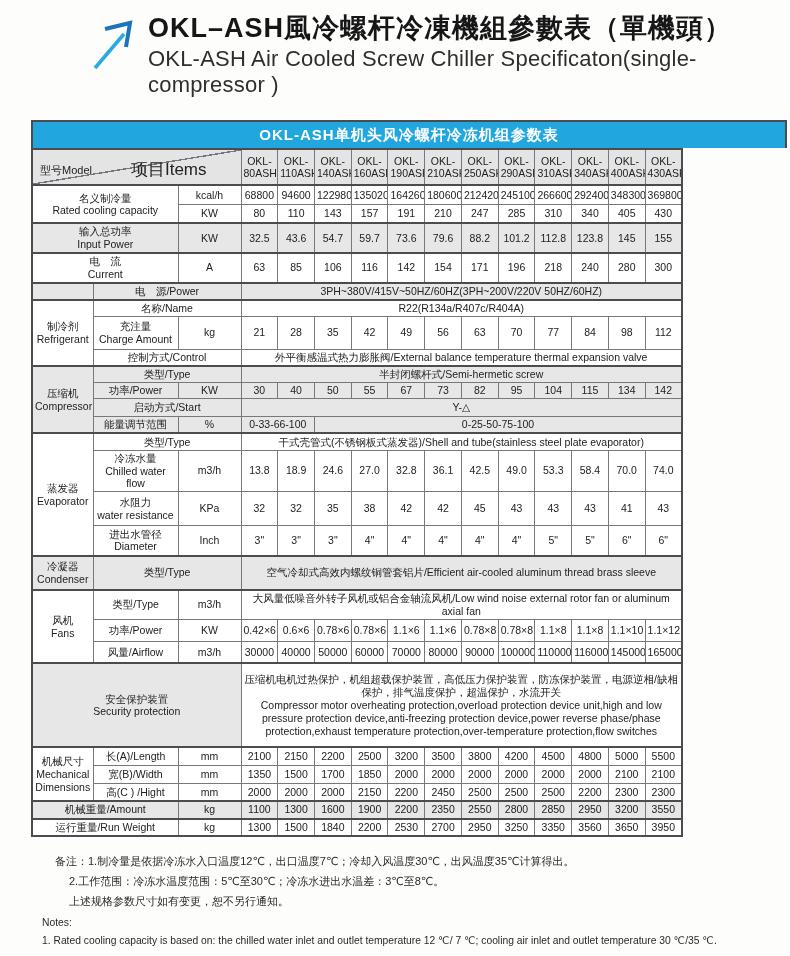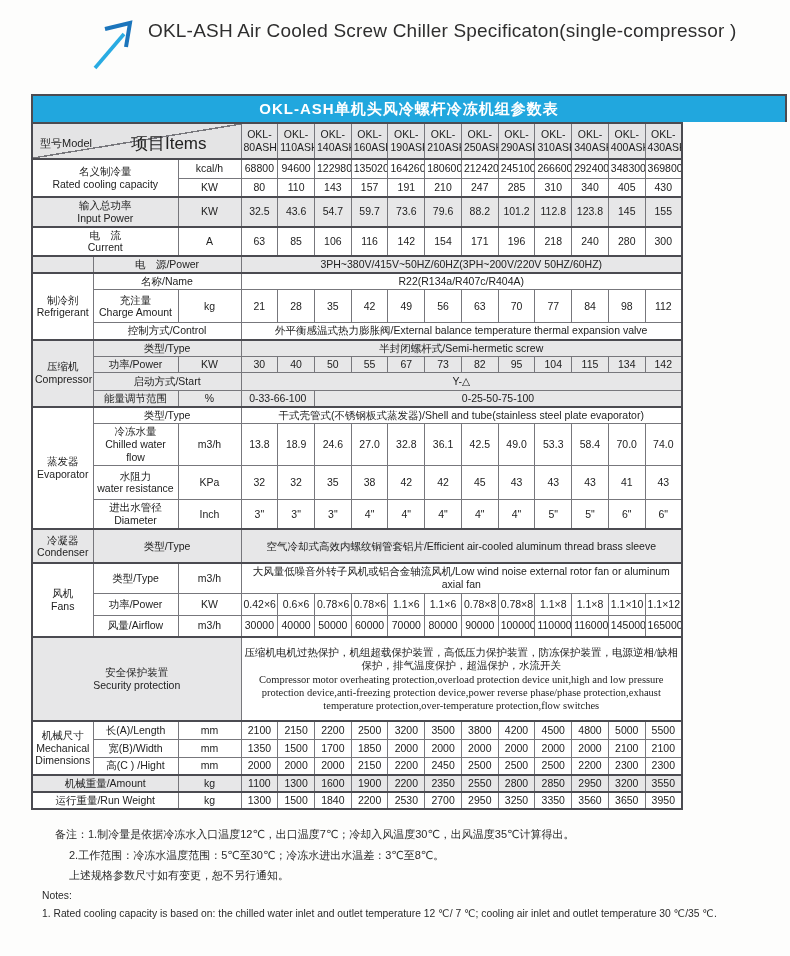--- a/index.html
+++ b/index.html
@@ -8,21 +8,21 @@
     width:790px; height:956px;
     background:#fdfdfc; color:#232323;
     font-family:"Liberation Sans","DejaVu Sans",sans-serif;
     overflow:hidden;
   }
   
   .title-block { display:flex; align-items:flex-start; margin:12px 0 0 88px; }
   .logo { width:54px; height:56px; flex:0 0 54px; margin-top:4px; }
   .title-text { margin-left:6px; }
   .title-cn { font-size:27px; font-weight:600; letter-spacing:1px; color:#161616; line-height:1.2; }
-  .title-en { font-size:19px; color:#2e2e2e; margin-top:8px; letter-spacing:0.2px; }
+  .title-en { font-size:22px; color:#2e2e2e; margin-top:2px; letter-spacing:0.2px; }
 
   
   .tbl-wrap { margin:22px 0 0 31px; width:756px; }
   .banner {
     background:#21a7de; color:#ffffff; text-align:center;
     font-size:15px; font-weight:bold; letter-spacing:1px;
     padding:4px 0 3px 0;
     border:2px solid #4b4b51; border-bottom:none;
   }
   table.spec {
@@ -32,21 +32,21 @@
   }
   table.spec td {
     border:1px solid #77777c;
     font-size:10.5px; text-align:center; vertical-align:middle;
     padding:1px 2px; line-height:1.25; color:#222;
     overflow:hidden;
   }
   tbody.sec { border-top:2px solid #4b4b51; }
   td.fd { border-left:2px solid #4b4b51; }
   tr.gray td { background:#e7e7e8; }
-  td.cell-white { background:#ffffff !important;font-family:Liberation Serif, serif; }
+  td.cell-white { background:#ffffff !important; }
   td.grp { font-size:10.8px;margin-left:12px; }
   .lbl2 span { display:block; line-height:1.22; }
   .cjk { font-size:11px; }
   td.model-cell { background:#e4e4e5; font-size:11px; font-weight:500; }
   td.model-cell span { display:block; line-height:1.2; }
   
   td.diag {
     position:relative; background:#e4e4e5;
     background-image:linear-gradient(to bottom right,
       transparent calc(50% - 0.7px), #77777c calc(50% - 0.7px),
@@ -76,20 +76,21 @@
 </style>
 </head>
 <body>
 
 <div class="title-block">
   <svg class="logo" viewBox="0 0 54 56" aria-hidden="true">
     <path d="M7 52 L36 18" stroke="#29abe2" stroke-width="3.6" fill="none"></path>
     <path d="M17 13 L42 7 L38 31" stroke="#1b75bc" stroke-width="4" fill="none" stroke-linejoin="miter"></path>
   </svg>
   <div class="title-text">
+    <div class="title-cn">OKL–ASH風冷螺杆冷凍機組參數表（單機頭）</div>
     <div class="title-en">OKL-ASH Air Cooled Screw Chiller Specificaton(single-compressor )</div>
   </div>
 </div>
 
 <div class="tbl-wrap">
   <div class="banner">OKL-ASH单机头风冷螺杆冷冻机组参数表</div>
   <table class="spec">
     <colgroup>
       <col style="width:61px">
         <col style="width:85px">

